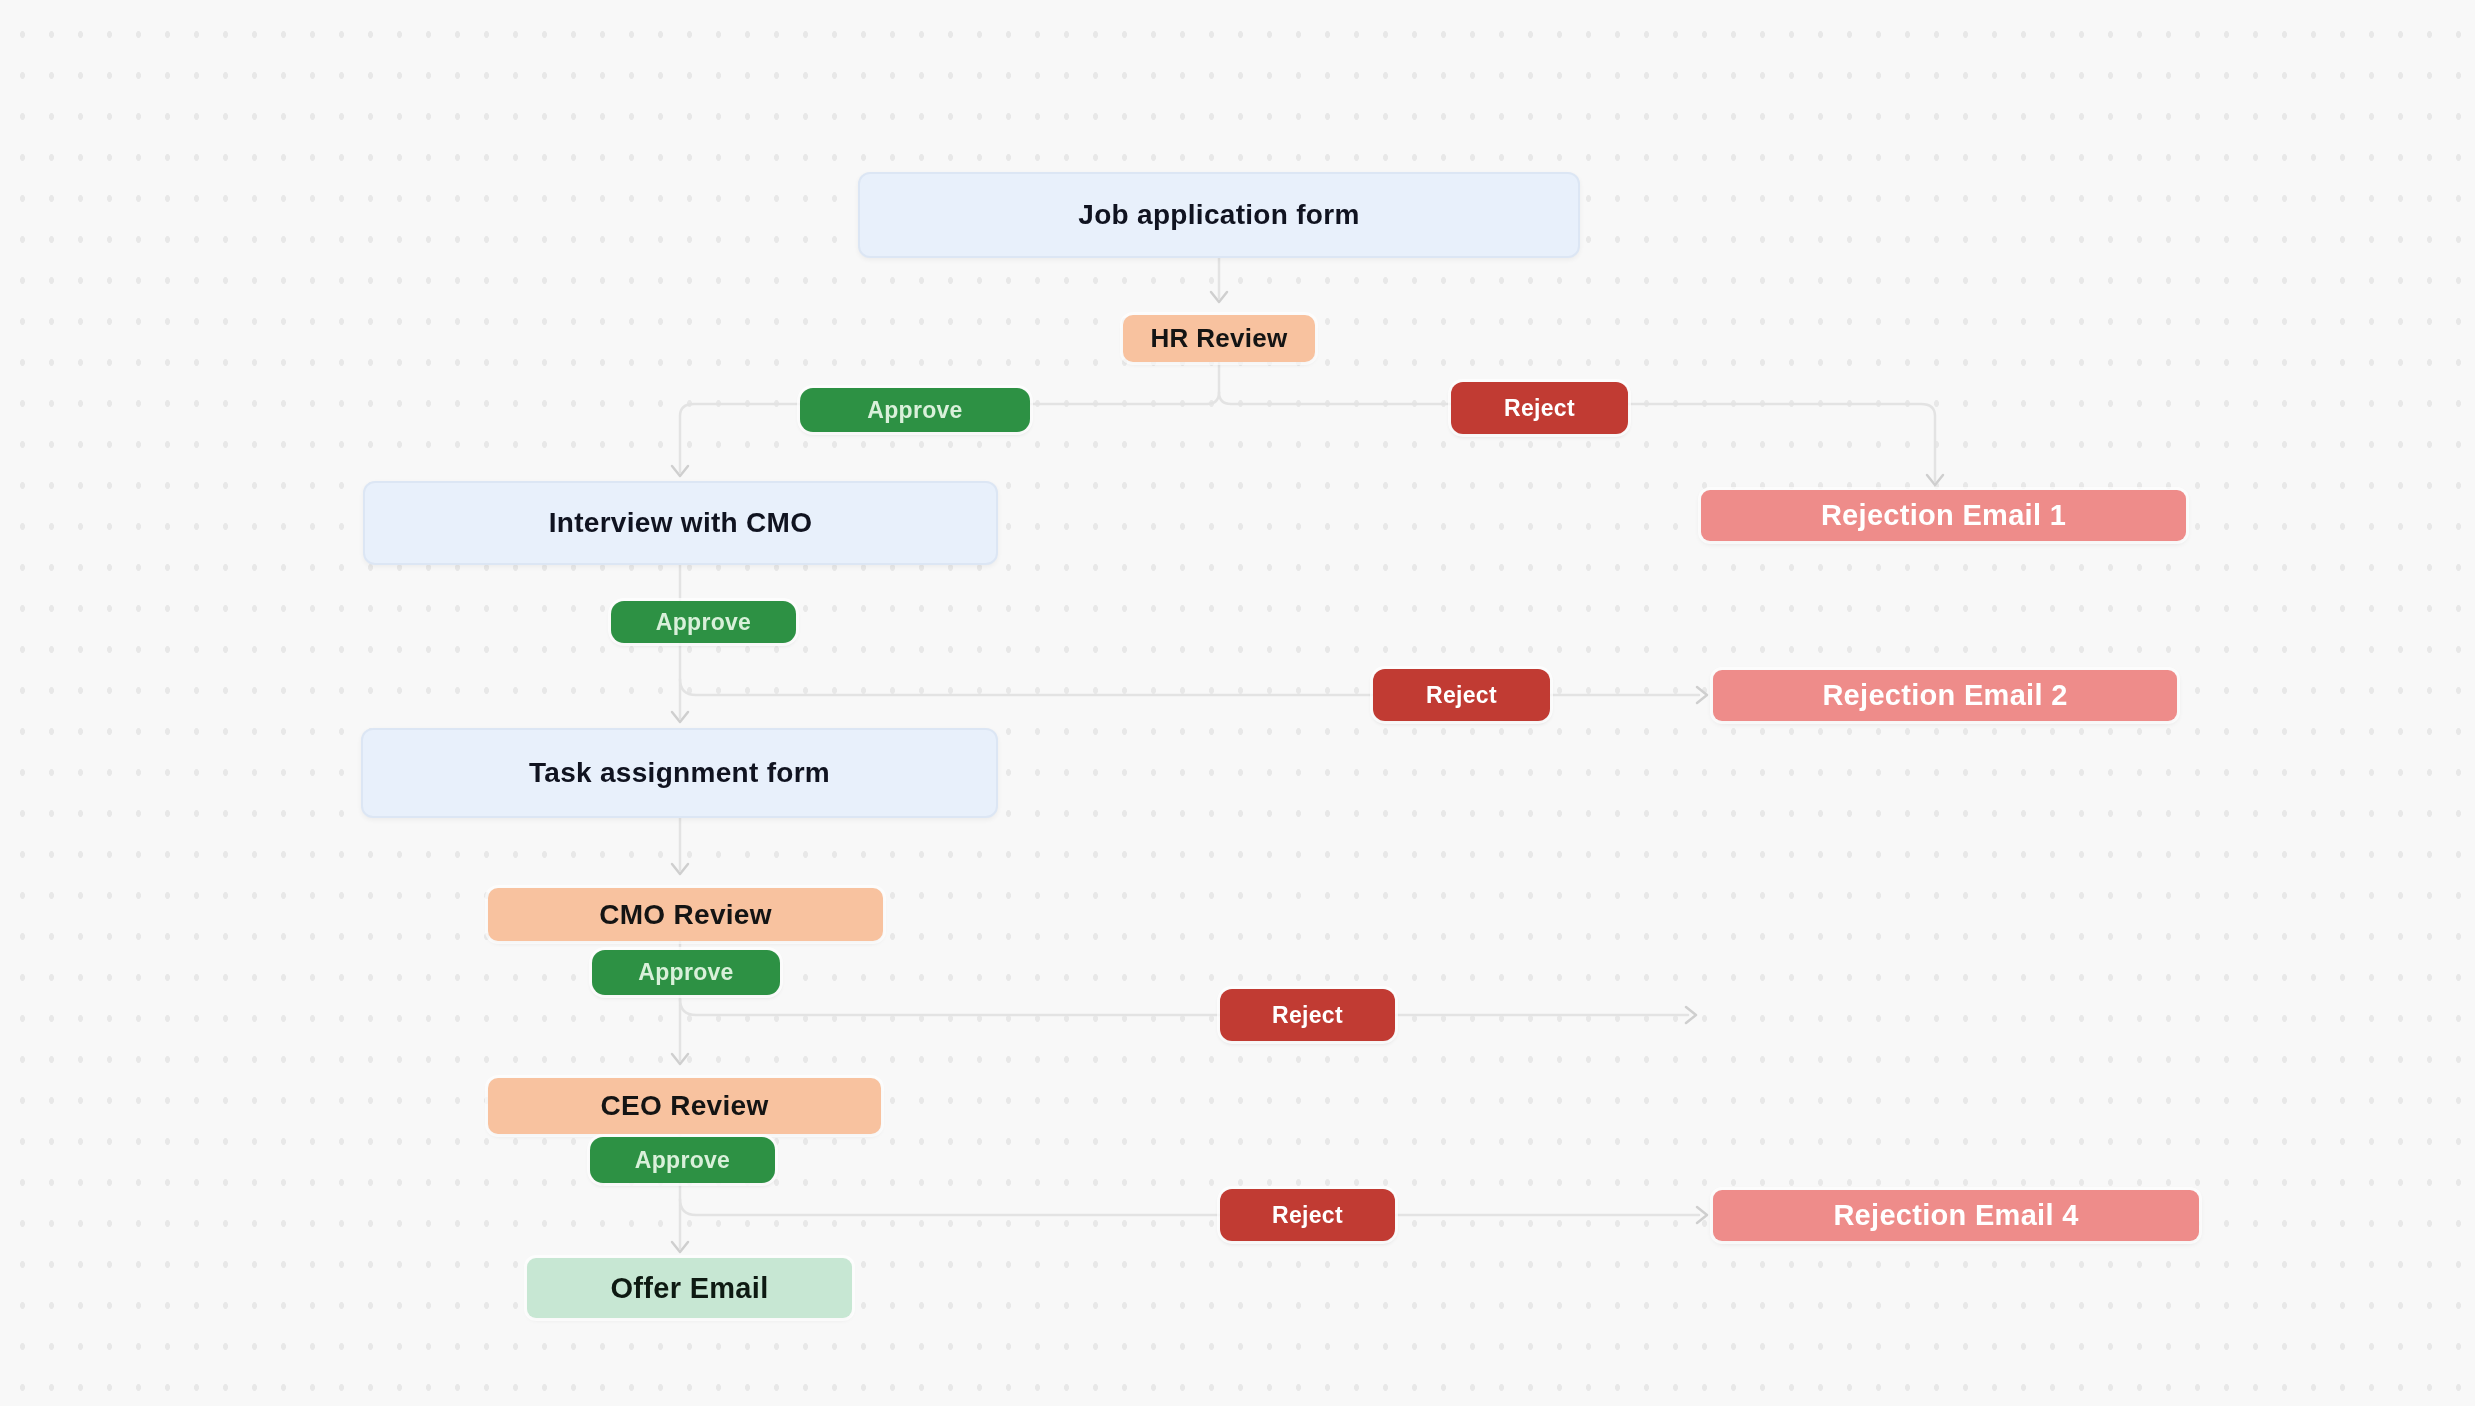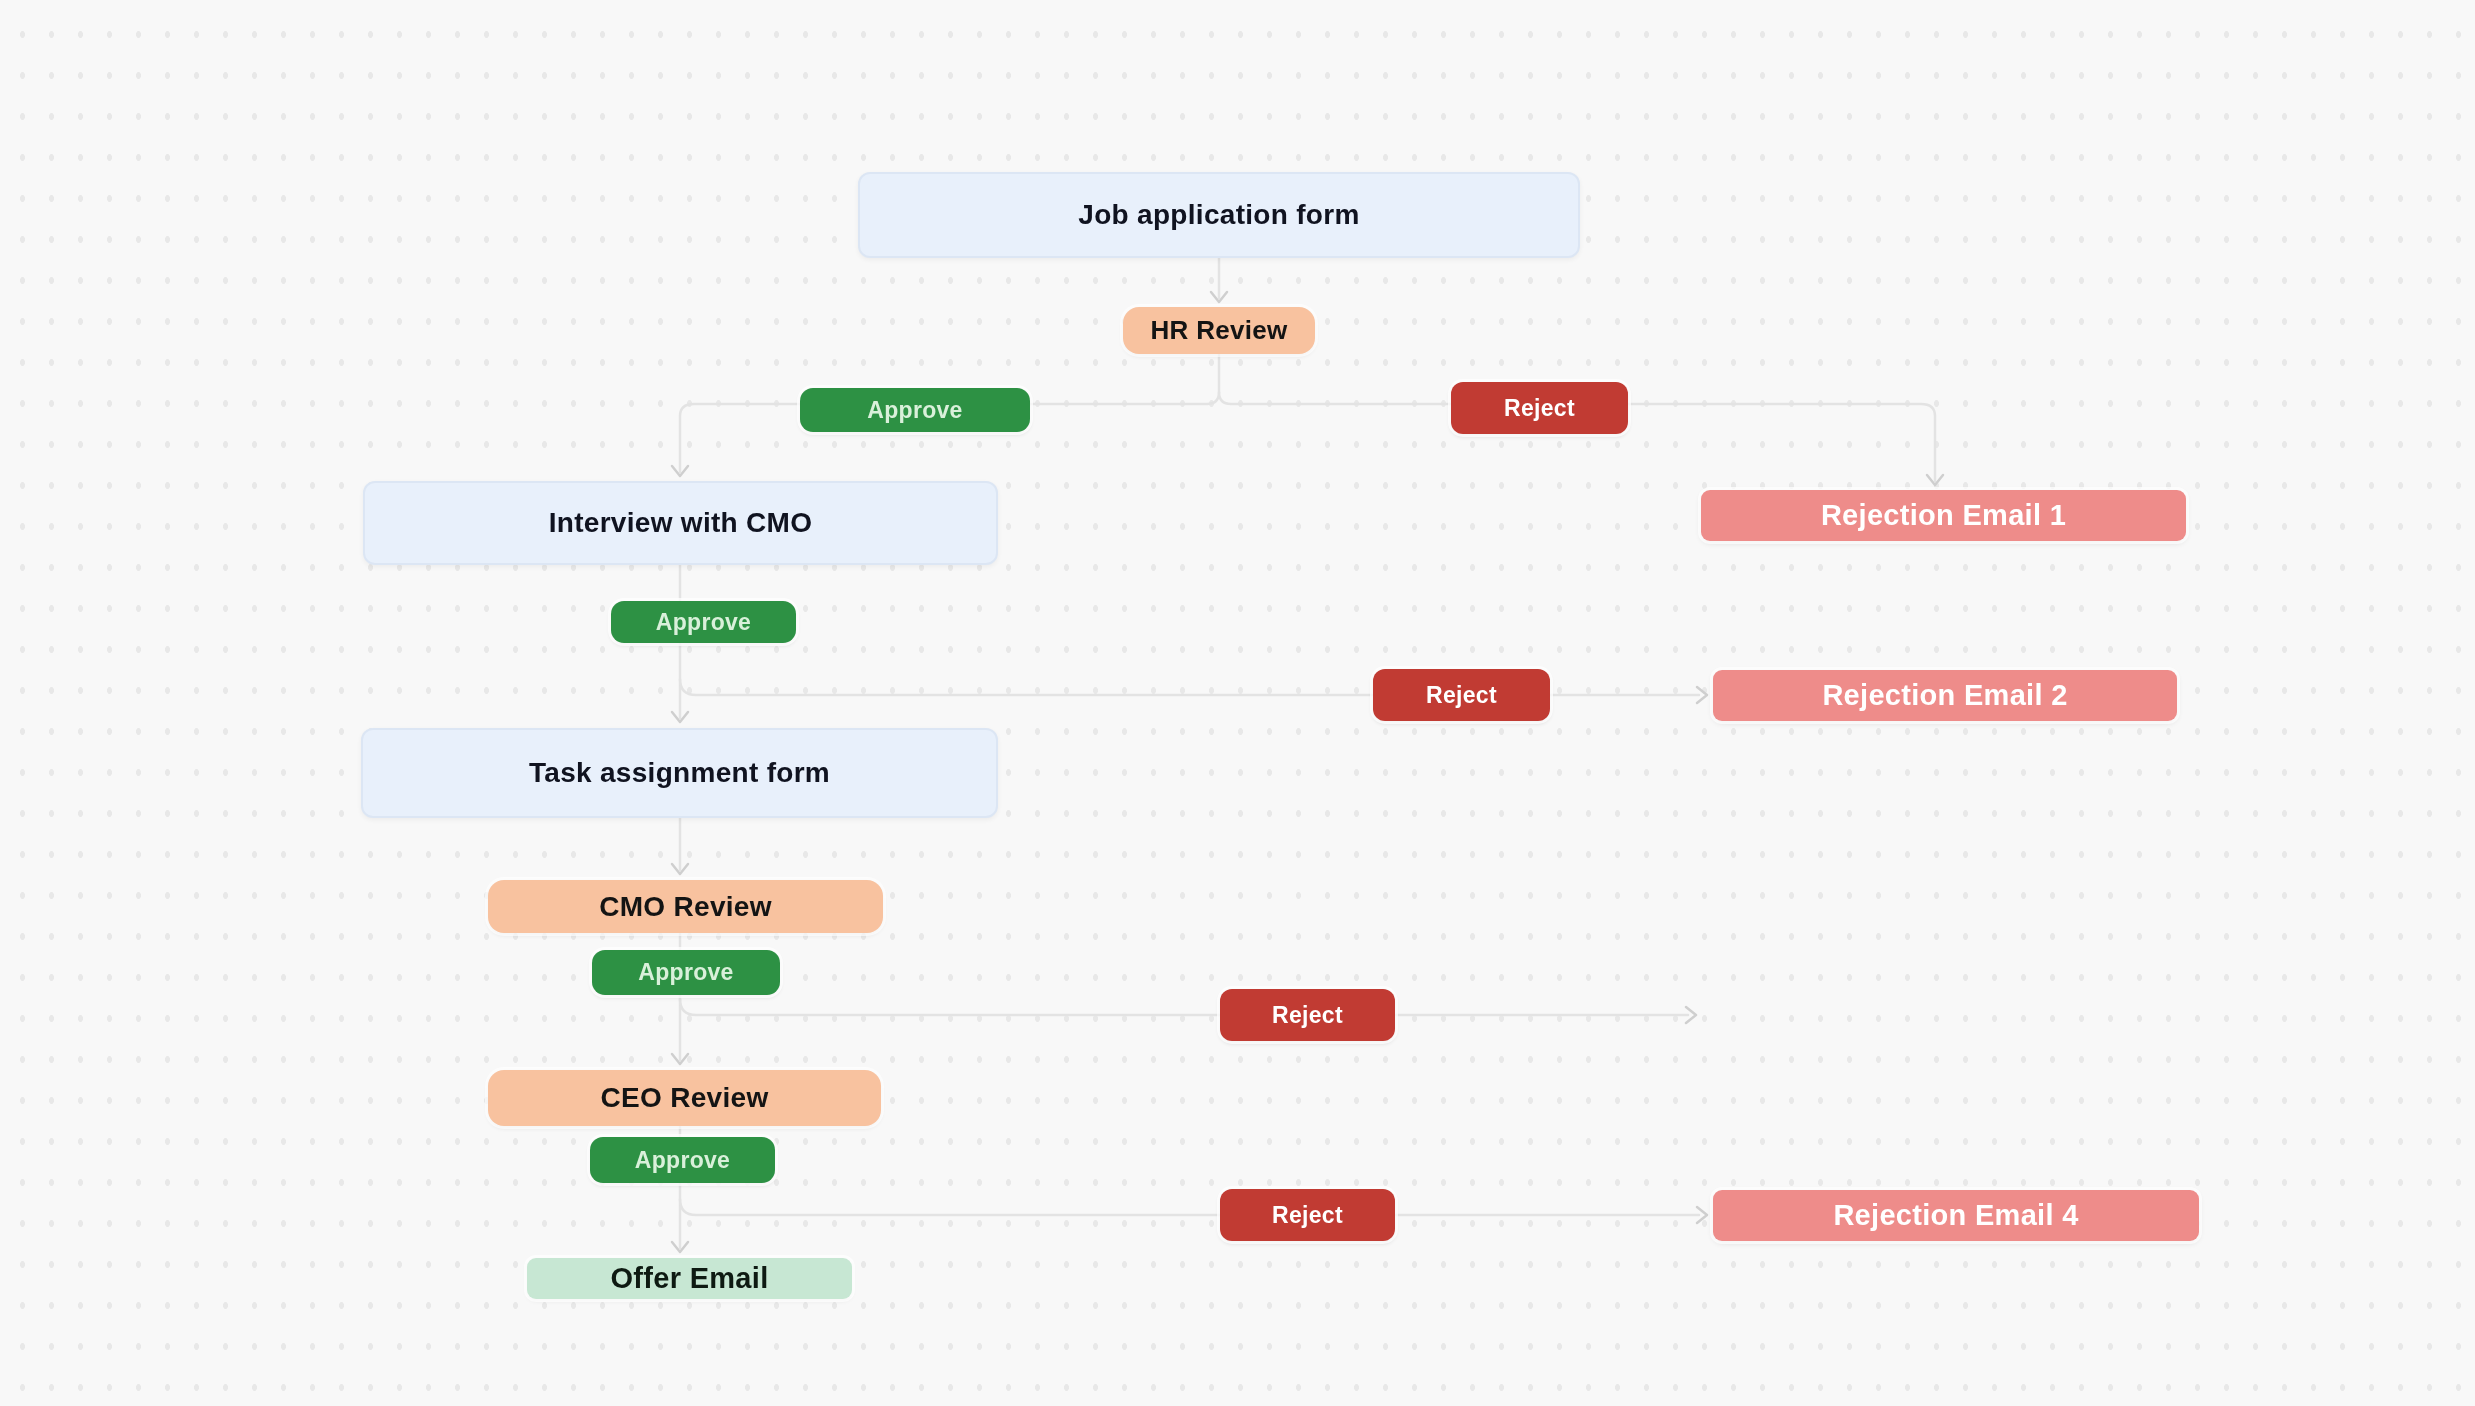--- a/index.html
+++ b/index.html
@@ -48,22 +48,23 @@
   .node--form {
     background: var(--form-bg);
     border: 2px solid var(--form-border);
     color: var(--form-text);
     border-radius: 12px;
     box-shadow: 0 2px 5px rgba(0,0,0,0.05);
   }
   .node--review {
     background: var(--review-bg);
     color: var(--review-text);
-    border-radius: 16px;
+    border-radius: 10px;
     box-shadow: 0 0 0 3px rgba(255,255,255,0.65), 0 2px 5px rgba(0,0,0,0.10);
+    margin-top: 8px;
   }
   .node--approve {
     background: var(--approve-bg);
     color: var(--approve-text);
     border-radius: 13px;
     box-shadow: 0 0 0 3px rgba(255,255,255,0.75), 0 2px 5px rgba(0,0,0,0.14);
   }
   .node--reject {
     background: var(--reject-bg);
     color: var(--reject-text);
@@ -180,17 +181,17 @@
       </div>
       <div class="node node--approve" style="left: 590px; top: 1137px; width: 185px; height: 46px; font-size: 23px;">
         <span>Approve</span>
       </div>
       <div class="node node--reject" style="left: 1220px; top: 1189px; width: 175px; height: 52px; font-size: 23px;">
         <span>Reject</span>
       </div>
       <div class="node node--rejection" style="left: 1713px; top: 1190px; width: 486px; height: 51px; font-size: 29px;">
         <span>Rejection Email 4</span>
       </div>
-      <div class="node node--offer" style="left: 527px; top: 1258px; width: 325px; height: 41px; font-size: 29px;">
+      <div class="node node--offer" style="left: 527px; top: 1258px; width: 325px; height: 60px; font-size: 29px;">
         <span>Offer Email</span>
       </div>
     </div>
 </div>
 
 </body></html>

